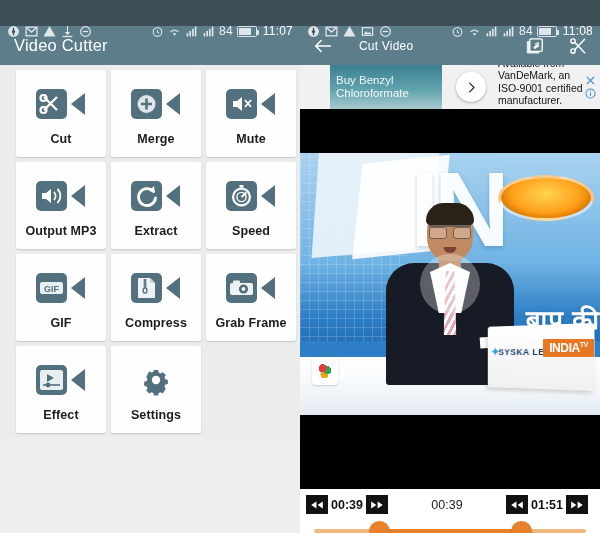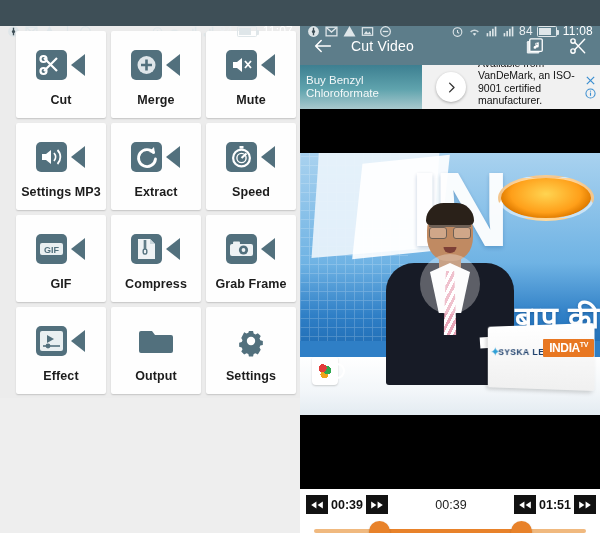--- a/index.html
+++ b/index.html
@@ -27,21 +27,21 @@
   .batt:after { content:""; position:absolute; right:-3.5px; top:3px; width:2.5px; height:5px; background:#dfe6e9; border-radius:0 1px 1px 0;}
   .batt i { position:absolute; left:1px; top:1px; bottom:1px; width:68%; background:#dfe6e9; display:block; }
 
   
   .appbar {
     height:39px; background:#5d7d8a; display:flex; align-items:center;
     padding:0 14px; color:#ffffff; gap:13px;
   }
   .appbar .title { font-size:16.5px; font-weight:400; letter-spacing:.2px; }
   .appbar.right { padding:0 12px; }
-  .appbar.right .title { font-size:14px; margin-left:4px; }
+  .appbar.right .title { font-size:12px; margin-left:12px; }
   .spacer { flex:1; }
   .bar-ico { width:20px; height:20px; display:block; fill:none; stroke:#fff; stroke-width:1.7; }
   .bar-ico.filled { fill:#fff; stroke:none; }
   .back-ico { width:22px; height:22px; }
 
   
   .grid {
     display:grid; grid-template-columns:repeat(3,1fr);
     gap:5px; padding:5px 4px 4px 16px; background:#ececec;
   }
@@ -55,22 +55,22 @@
   .vico { width:52px; height:34px; display:block; }
 
   
   .rightbody { position:relative; height:468px; background:#000; }
 
   .ad {
     position:relative; height:44px; background:#f1f1f1; display:flex; align-items:center;
     overflow:hidden;
   }
   .ad-left {
-    width:122px; height:44px; background:linear-gradient(180deg,#3d7f91 0%,#5fa3ad 55%,#a9c9ce 100%);
-    display:flex; align-items:center; padding:0 6px;
+    width:112px; height:44px; background:linear-gradient(180deg,#3d7f91 0%,#5fa3ad 55%,#a9c9ce 100%);
+    display:flex; align-items:center; padding:0 6px;margin-left:30px;
   }
   .ad-left span { color:#ffffff; font-size:11.5px; line-height:13px; opacity:.92; font-weight:400; }
   .ad-arrow {
     width:30px; height:30px; border-radius:50%; background:#fff; margin-left:14px;
     display:flex; align-items:center; justify-content:center;
     box-shadow:0 1px 3px rgba(0,0,0,.3); flex:none;
   }
   .ad-arrow svg { width:15px; height:15px; stroke:#333; stroke-width:2.2; fill:none; }
   .ad-txt { flex:1; padding-left:12px; }
   .ad-txt .l1 { font-size:10.5px; color:#111; line-height:12.5px; }
@@ -90,21 +90,21 @@
     position:absolute; left:110px; top:-4px; font-size:106px; color:#ffffff; font-weight:bold;
     font-family:"Liberation Sans", sans-serif; letter-spacing:-6px; opacity:.95;
     text-shadow:0 2px 4px rgba(0,60,120,.25);
   }
   .studio-logo {
     position:absolute; right:6px; top:22px; width:96px; height:46px; border-radius:50%;
     background:radial-gradient(ellipse at 50% 40%, #ffd451 0%, #ff9f19 55%, #e07c00 72%, rgba(255,190,80,0) 74%);
     border:3px solid rgba(255,255,255,.55);
   }
   .studio-hindi {
-    position:absolute; right:0px; bottom:78px; font-size:30px; color:#ffffff; font-weight:bold;
+    position:absolute; right:0px; bottom:78px; font-size:26px; color:#ffffff; font-weight:bold;
     letter-spacing:1px; text-shadow:0 1px 3px rgba(0,50,110,.4); white-space:nowrap;
   }
   .desk { position:absolute; left:0; right:0; bottom:0; height:58px;
     background:linear-gradient(180deg,#ffffff 0%, #f2f6f9 60%, #e3ebf1 100%); }
   .blue-band { position:absolute; left:0; right:0; bottom:58px; height:16px; background:#2f7fc6; }
   .grid-lines { position:absolute; left:0; top:0; width:108px; bottom:60px; opacity:.22;
     background:repeating-linear-gradient(90deg,rgba(255,255,255,.8) 0 1px,transparent 1px 9px),
                repeating-linear-gradient(0deg,rgba(255,255,255,.8) 0 1px,transparent 1px 9px); }
   
   .anchor { position:absolute; left:50%; transform:translateX(-50%); bottom:30px; width:128px; height:180px; }
@@ -146,21 +146,21 @@
     font-family:"Liberation Sans", sans-serif;
   }
   .indiatv sup { font-size:7px; vertical-align:super; }
   .playoverlay {
     position:absolute; left:50%; top:50%; transform:translate(-50%,-50%);
     width:60px; height:60px; border-radius:50%; background:rgba(255,255,255,.30);
   }
 
   
   .controls { position:relative; height:65px; background:#fff; padding:0; }
-  .ctl-row { display:flex; align-items:center; justify-content:space-between; padding:6px 4px 0 6px; }
+  .ctl-row { display:flex; align-items:center; justify-content:space-between; padding:6px 12px 0 6px; }
   .timebox { display:flex; align-items:center; gap:0; }
   .stepbtn { background:#121212; color:#fff; width:22px; height:19px;
     display:flex; align-items:center; justify-content:center; }
   .stepbtn svg { width:14px; height:10px; fill:#fff; }
   .timeval { font-size:12.5px; font-weight:bold; color:#111; padding:0 3px; min-width:36px; text-align:center;}
   .curtime { font-size:12.5px; color:#222; font-weight:normal; }
   .sliderwrap { position:relative; height:30px; margin:2px 14px 0 14px; }
   .track { position:absolute; left:0; right:0; top:13px; height:4px; background:#f0b97f; border-radius:2px; }
   .track-sel { position:absolute; top:13px; height:4px; background:#e8822a; border-radius:2px; }
   .thumb { position:absolute; top:5px; width:21px; height:21px; border-radius:50%;
@@ -218,20 +218,23 @@
             <rect x="18" y="3" width="3" height="18"></rect>
           </svg>
         <span class="sb-batt-num">84</span>
         <span class="batt">
             <i></i>
           </span>
         <span class="sb-time">11:07</span>
       </div>
     </div>
 
+    <div class="appbar">
+      <span class="title">Video Cutter</span>
+    </div>
 
     <div class="grid">
 
       <div class="tile">
         <div class="ico-wrap">
           <svg class="vico" viewBox="0 0 52 34">
               <rect x="1" y="2" width="31" height="30" rx="5" fill="#52707d"></rect>
               <path d="M36 17l14-11v22z" fill="#52707d"></path>
               <g stroke="#ffffff" stroke-width="2.2" fill="none">
                 <path d="M9 10l13 13M22 10L9 23"></path>
@@ -272,21 +275,21 @@
           <svg class="vico" viewBox="0 0 52 34">
               <rect x="1" y="2" width="31" height="30" rx="5" fill="#52707d"></rect>
               <path d="M36 17l14-11v22z" fill="#52707d"></path>
               <path d="M7 14h4l5-4v14l-5-4H7z" fill="#fff"></path>
               <g stroke="#fff" stroke-width="1.8" fill="none">
                 <path d="M19 13a6 6 0 010 8"></path>
                 <path d="M22.5 10a10 10 0 010 14"></path>
               </g>
             </svg>
         </div>
-        <div class="lbl">Settings MP3</div>
+        <div class="lbl">Output MP3</div>
       </div>
 
       <div class="tile">
         <div class="ico-wrap">
           <svg class="vico" viewBox="0 0 52 34">
               <rect x="1" y="2" width="31" height="30" rx="5" fill="#52707d"></rect>
               <path d="M36 17l14-11v22z" fill="#52707d"></path>
               <path d="M23.5 12.5a8.5 8.5 0 10 2 6.5" stroke="#fff" stroke-width="2.8" fill="none" stroke-linecap="round"></path>
               <path d="M24 7l1 6.5-6-1.5z" fill="#fff"></path>
             </svg>
@@ -356,28 +359,20 @@
               <path d="M36 17l14-11v22z" fill="#52707d"></path>
               <rect x="5" y="7" width="23" height="20" rx="2" fill="#e9eff1"></rect>
               <path d="M12 11l7 4-7 4z" fill="#52707d"></path>
               <path d="M8 22h17" stroke="#52707d" stroke-width="1.6"></path>
               <circle cx="13" cy="22" r="2.4" fill="#52707d"></circle>
             </svg>
         </div>
         <div class="lbl">Effect</div>
       </div>
 
-      <div class="tile">
-        <div class="ico-wrap">
-          <svg class="vico" viewBox="0 0 52 34">
-              <path d="M11 7h11l3 4h16a2 2 0 012 2v14a2 2 0 01-2 2H11a2 2 0 01-2-2V9a2 2 0 012-2z" fill="#52707d"></path>
-            </svg>
-        </div>
-        <div class="lbl">Output</div>
-      </div>
 
       <div class="tile">
         <div class="ico-wrap">
           <svg class="vico" viewBox="0 0 52 34">
               <g fill="#52707d" transform="translate(26,17)">
                 <path d="M-3.3-16h6.6l1 4.1 3 1.3 3.7-2 4.7 4.7-2 3.7 1.3 3 4.1 1v6.6l-4.1 1-1.3 3 2 3.7L11 21.8l-3.7-2-3 1.3-1 4.1h-6.6l-1-4.1-3-1.3-3.7 2-4.7-4.7 2-3.7-1.3-3-4.1-1v-6.6l4.1-1 1.3-3-2-3.7L-11-14l3.7 2 3-1.3z" transform="scale(.62)"></path>
                 <circle cx="0" cy="0" r="4.2" fill="#fefefe"></circle>
               </g>
             </svg>
         </div>

